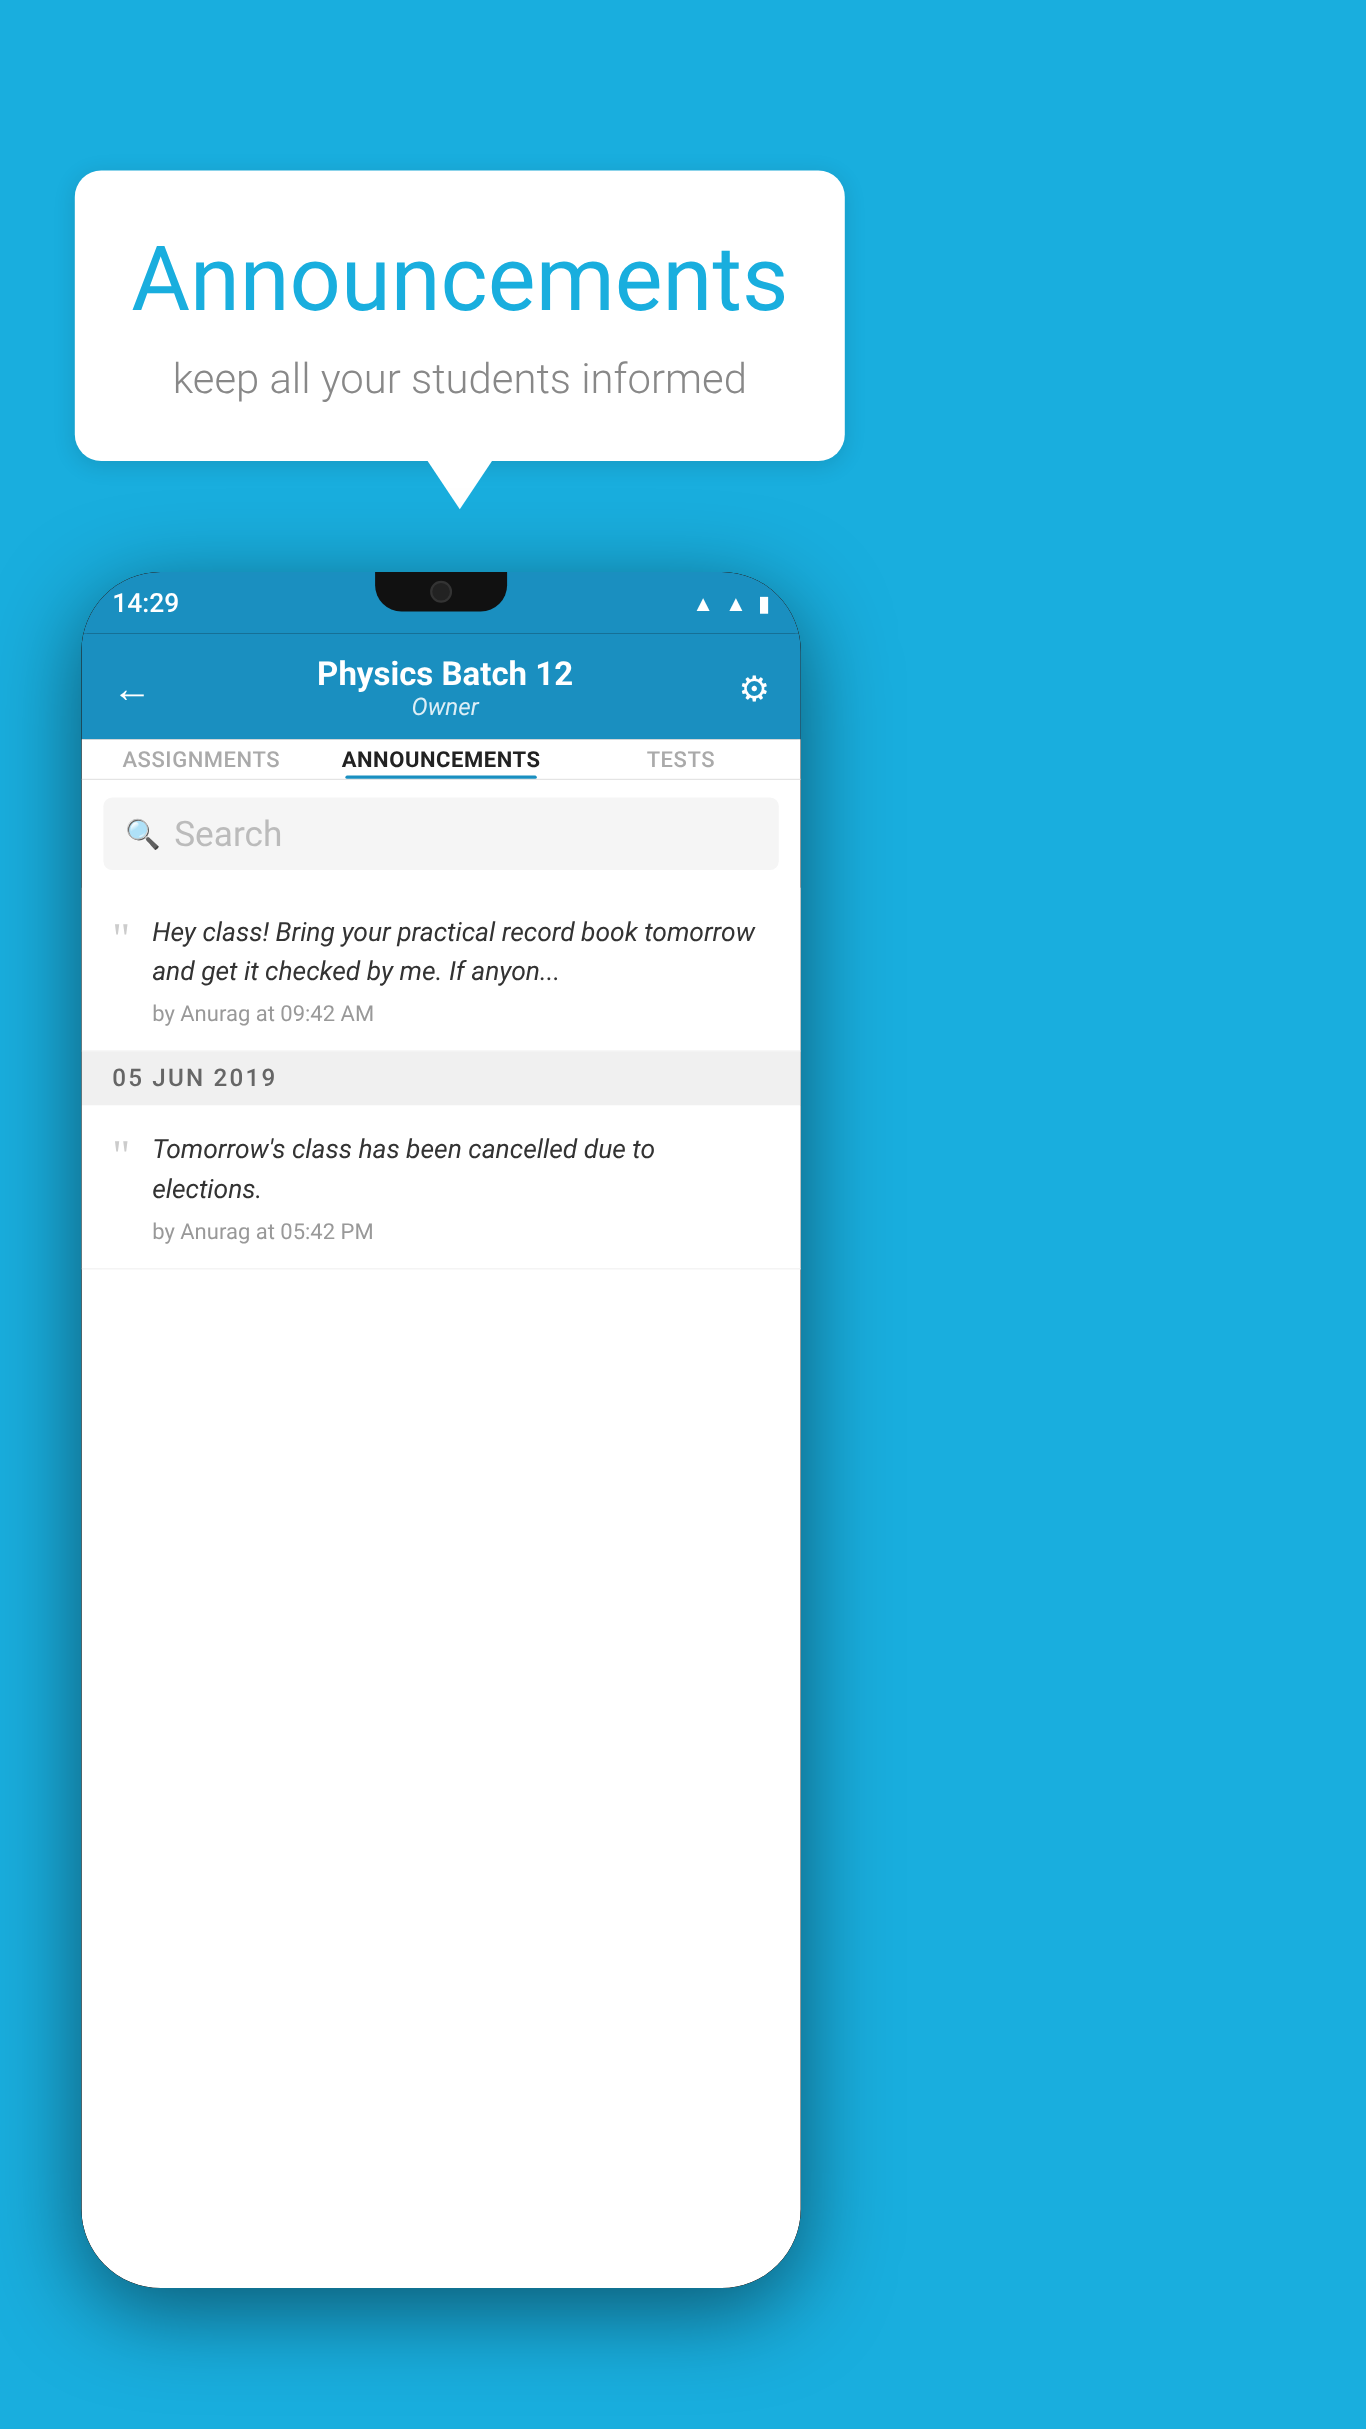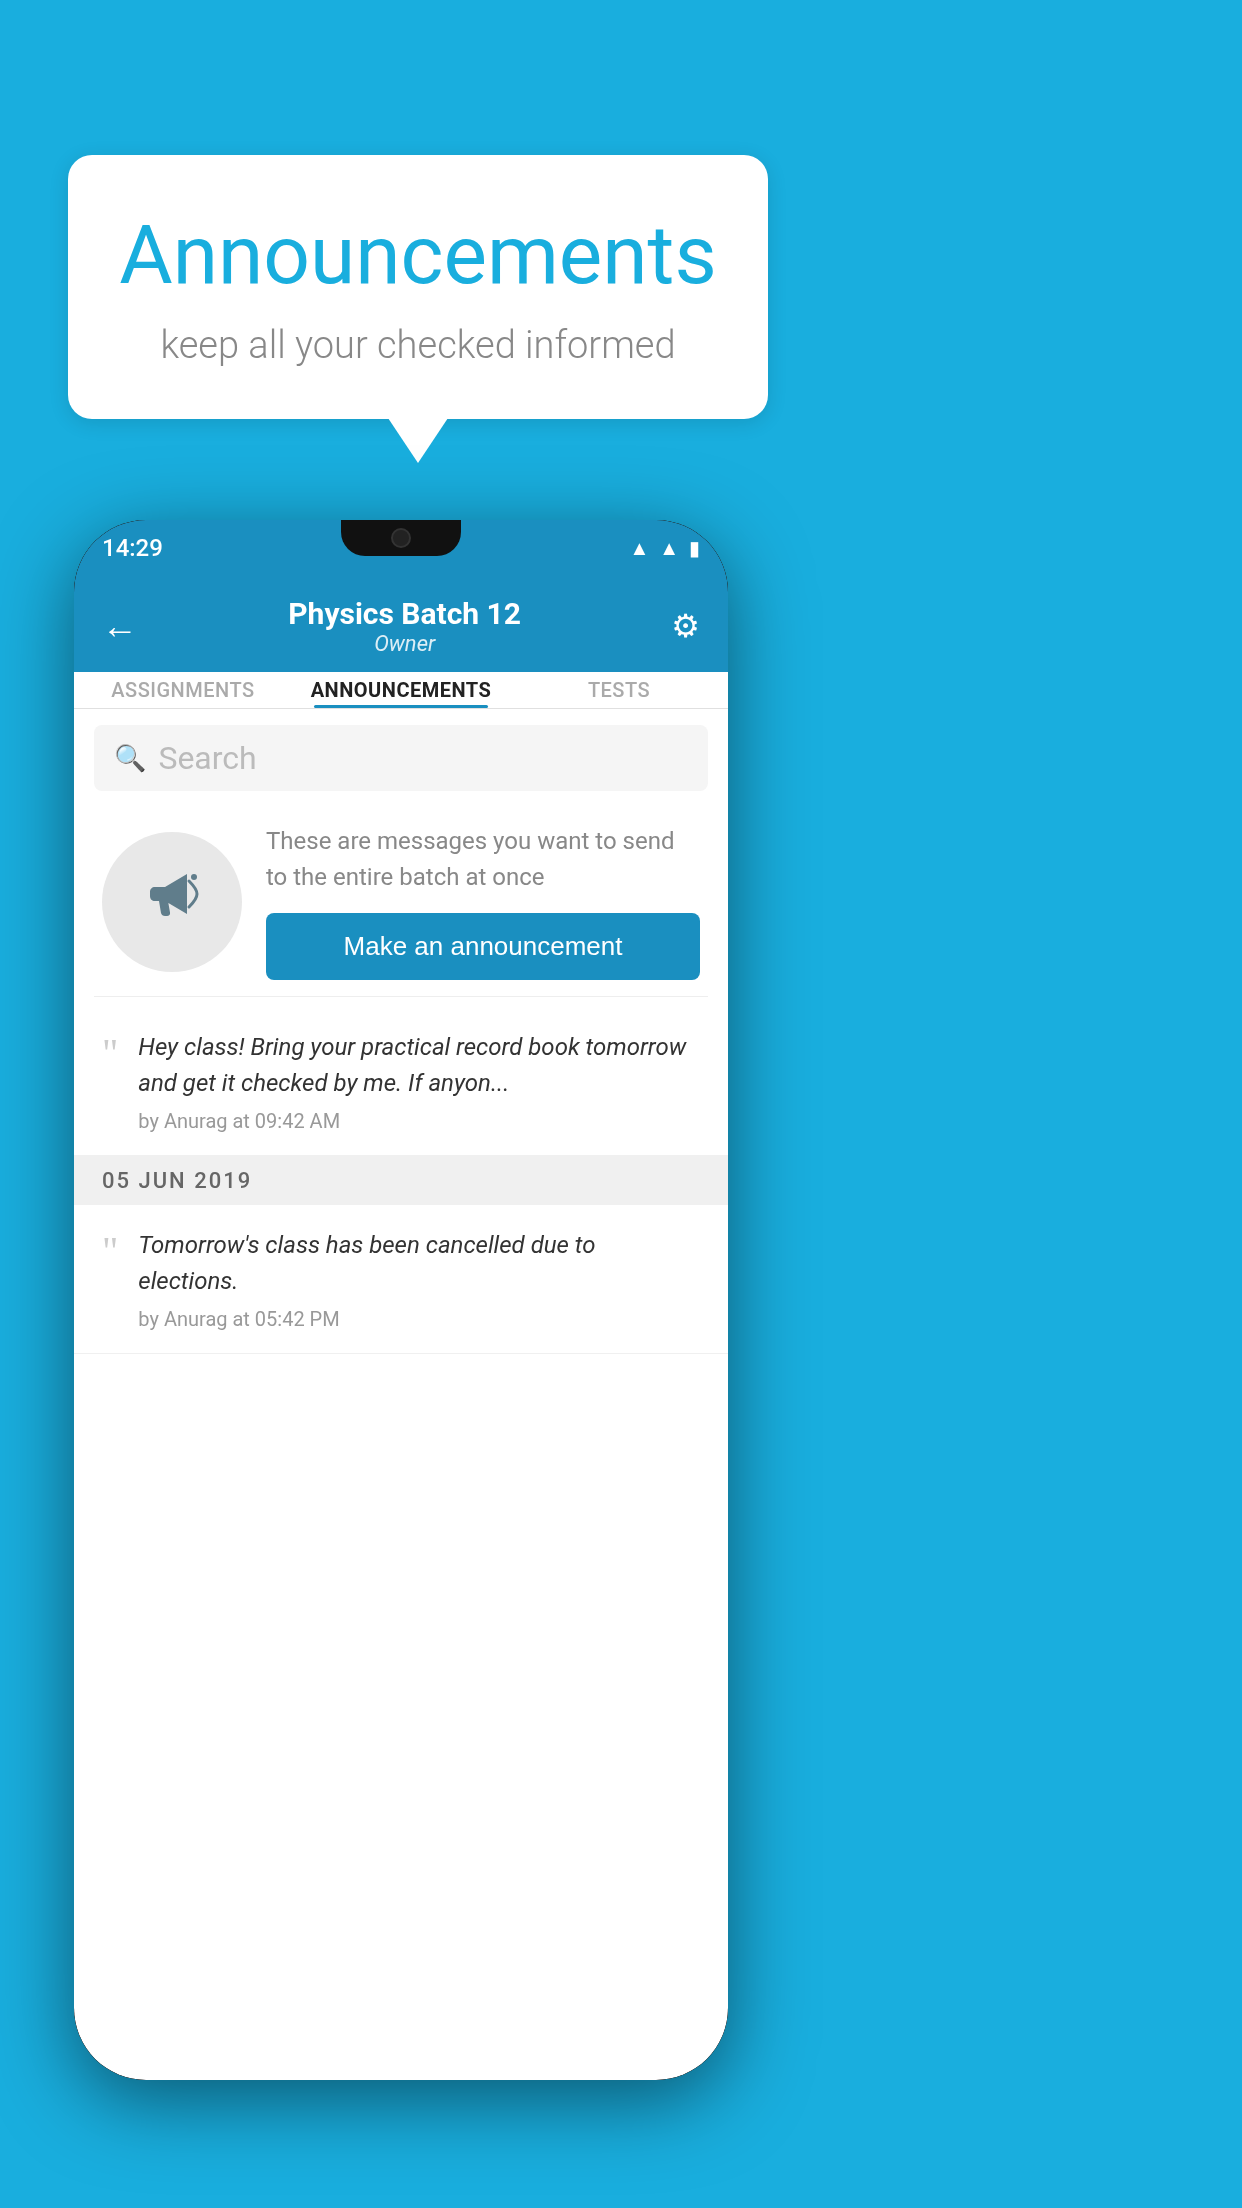--- a/index.html
+++ b/index.html
@@ -326,21 +326,21 @@
       border-radius: 72px;
       overflow: hidden;
     }
   </style>
 </head>
 <body>
 
 <div class="speech-bubble-container">
   <div class="speech-bubble">
     <h1>Announcements</h1>
-    <p>keep all your checked informed</p>
+    <p>keep all your students informed</p>
   </div>
 </div>
 
 <div class="phone-frame">
   <div class="phone-inner">
 
     <div class="status-bar">
       <span class="status-time">14:29</span>
       <div class="notch">
         <div class="notch-camera"></div>
@@ -373,36 +373,20 @@
       </div>
     </div>
 
     <div class="phone-content">
 
       <div class="search-bar">
         <span class="search-icon-wrap">🔍</span>
         <span class="search-text">Search</span>
       </div>
 
-      <div class="promo-card">
-        <div class="promo-icon-circle">
-          <span class="megaphone-icon">
-            
-            <svg width="70" height="70" viewBox="0 0 70 70" fill="none" xmlns="http://www.w3.org/2000/svg">
-              <path d="M50 15 L28 28 L18 28 C15 28 13 30 13 33 L13 37 C13 40 15 42 18 42 L22 42 L24 54 C24.5 56 26 57 28 57 L30 57 C32 57 33.5 55.5 33 53.5 L31 42 L28 42 L50 55 L50 15 Z" fill="#607D8B"></path>
-              <path d="M52 22 Q60 30 60 35 Q60 40 52 48" stroke="#607D8B" stroke-width="3" fill="none" stroke-linecap="round"></path>
-              <circle cx="57" cy="18" r="3" fill="#607D8B"></circle>
-            </svg>
-          </span>
-        </div>
-        <div class="promo-content">
-          <p class="promo-text">These are messages you want to send to the entire batch at once</p>
-          <button class="make-announcement-btn">Make an announcement</button>
-        </div>
-      </div>
 
 
       <div class="announcement-item">
         <div class="quote-icon">"</div>
         <div class="announcement-body">
           <p class="announcement-text">Hey class! Bring your practical record book tomorrow and get it checked by me. If anyon...</p>
           <span class="announcement-meta">by Anurag at 09:42 AM</span>
         </div>
       </div>
 

